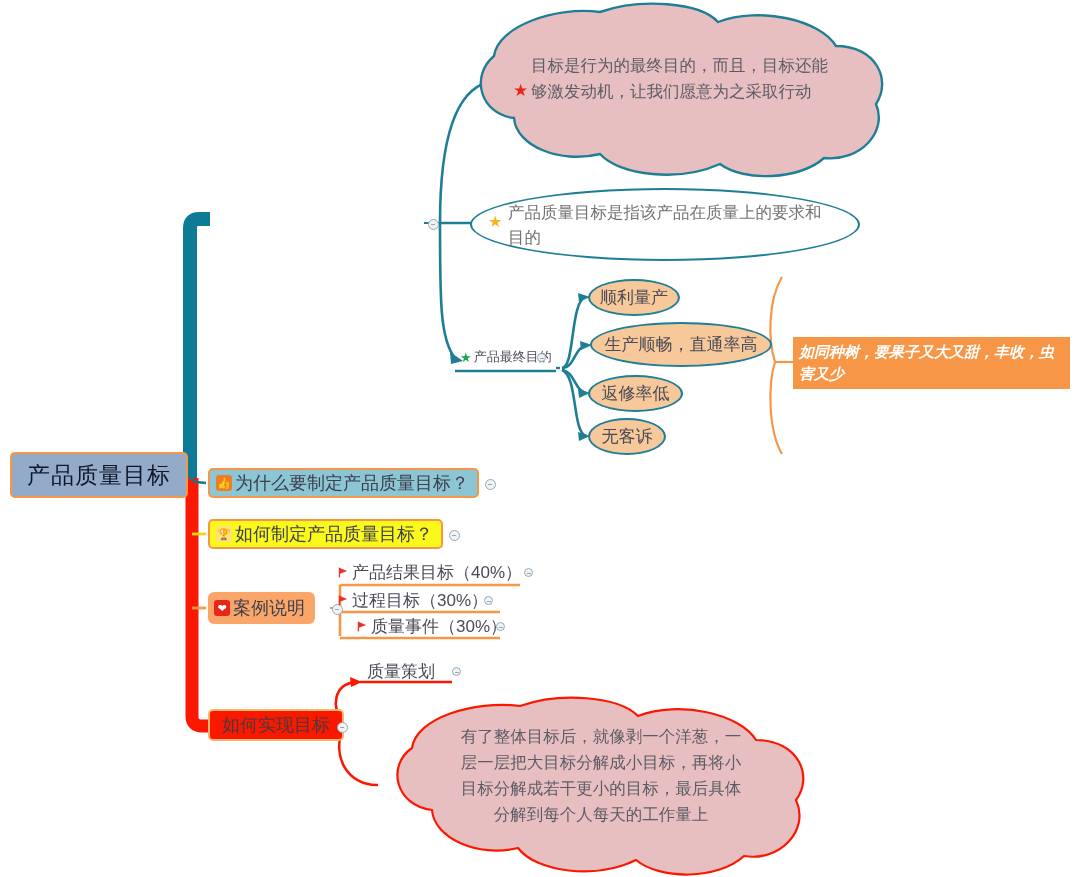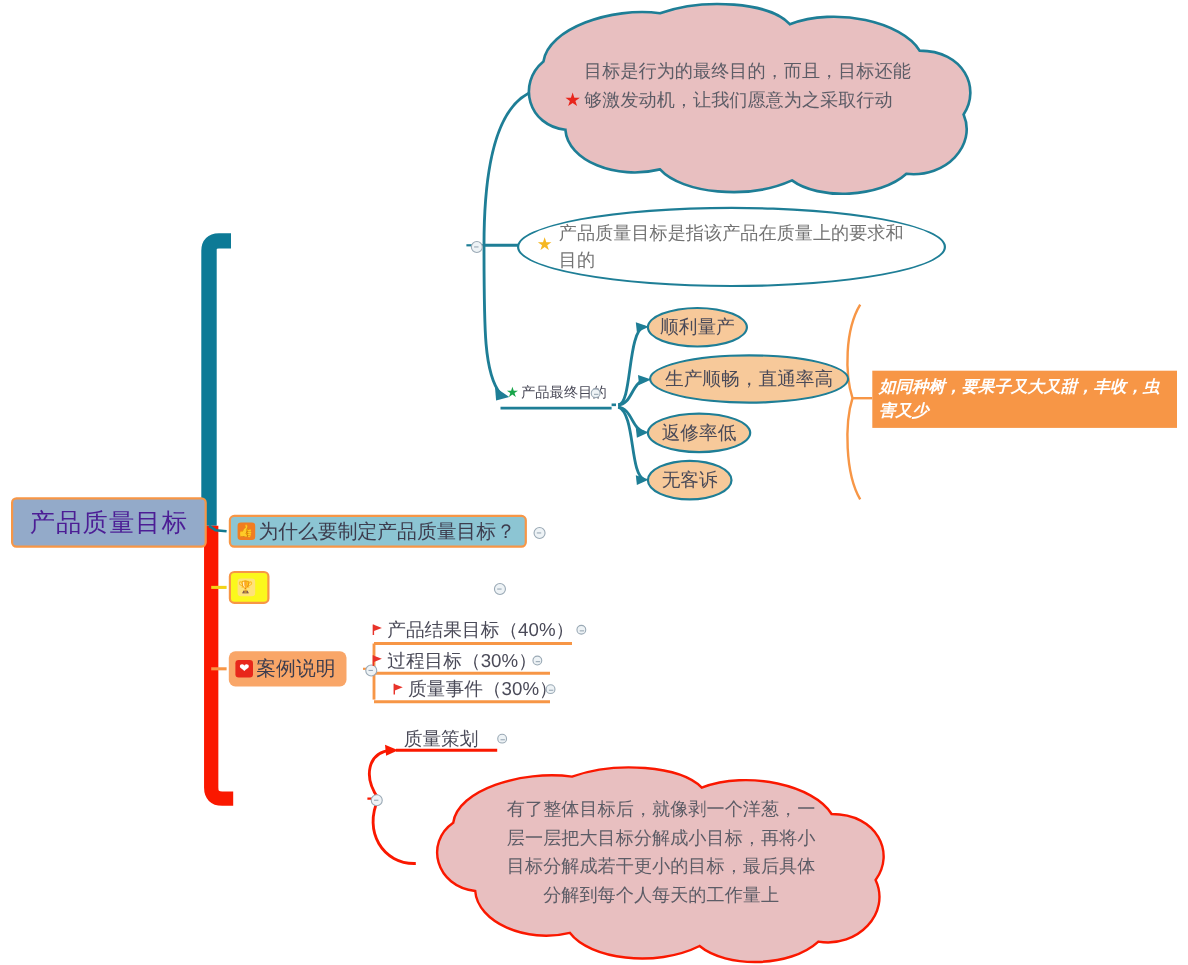--- a/index.html
+++ b/index.html
@@ -12,21 +12,21 @@
   }
   #canvas{position:absolute;left:0;top:0;width:1080px;height:877px;}
   #svg-layer{position:absolute;left:0;top:0;width:1080px;height:877px;pointer-events:none;}
   .node{position:absolute;box-sizing:border-box;white-space:nowrap;}
 
   
   .central{
     left:10px;top:452px;width:178px;height:46px;
     background:#93aac9;border:2px solid #f79646;border-radius:5px;
     display:flex;align-items:center;justify-content:center;
-    font-size:23px;color:#4c1d95;letter-spacing:1px;
+    font-size:23px;color:#0f172a;letter-spacing:1px;
   }
 
   
   .b-teal{
     left:208px;top:207px;height:32px;
     background:#2f7f93;border:2px solid #f79646;border-radius:5px;
     display:flex;align-items:center;padding:0 10px 0 6px;
     font-size:19px;color:#f0f0f0;
   }
   .b-lightblue{
@@ -200,29 +200,33 @@
   <div class="toggle" style="left:428px;top:219px;"></div>
 
   <div class="node b-lightblue">
     <span class="ic ic-sq ic-thumb">👍</span>
     <span>为什么要制定产品质量目标？</span>
   </div>
   <div class="toggle" style="left:485px;top:479px;"></div>
 
   <div class="node b-yellow">
     <span class="ic ic-sq ic-trophy">🏆</span>
+    <span>如何制定产品质量目标？</span>
   </div>
   <div class="toggle" style="left:449px;top:530px;"></div>
 
   <div class="node b-orange">
     <span class="ic ic-sq ic-heart">❤</span>
     <span>案例说明</span>
   </div>
   <div class="toggle" style="left:332px;top:604px;"></div>
 
+  <div class="node b-red">
+    <span>如何实现目标</span>
+  </div>
   <div class="toggle" style="left:337px;top:722px;"></div>
 
   <div class="cloud-text" style="left:513px;top:52px;width:320px;">
     <span class="star-red" style="position:absolute;left:0px;top:26px;">★</span>
     <span style="display:block;padding-left:18px;">目标是行为的最终目的，而且，目标还能够激发动机，让我们愿意为之采取行动</span>
   </div>
 
   <div class="ellipse-node ell-white" style="left:470px;top:188px;width:390px;height:73px;">
     <div style="position:relative;width:100%;padding:0 26px 0 36px;box-sizing:border-box;text-align:left;">
       <span class="star-gold" style="position:absolute;left:16px;top:12px;">★</span>

